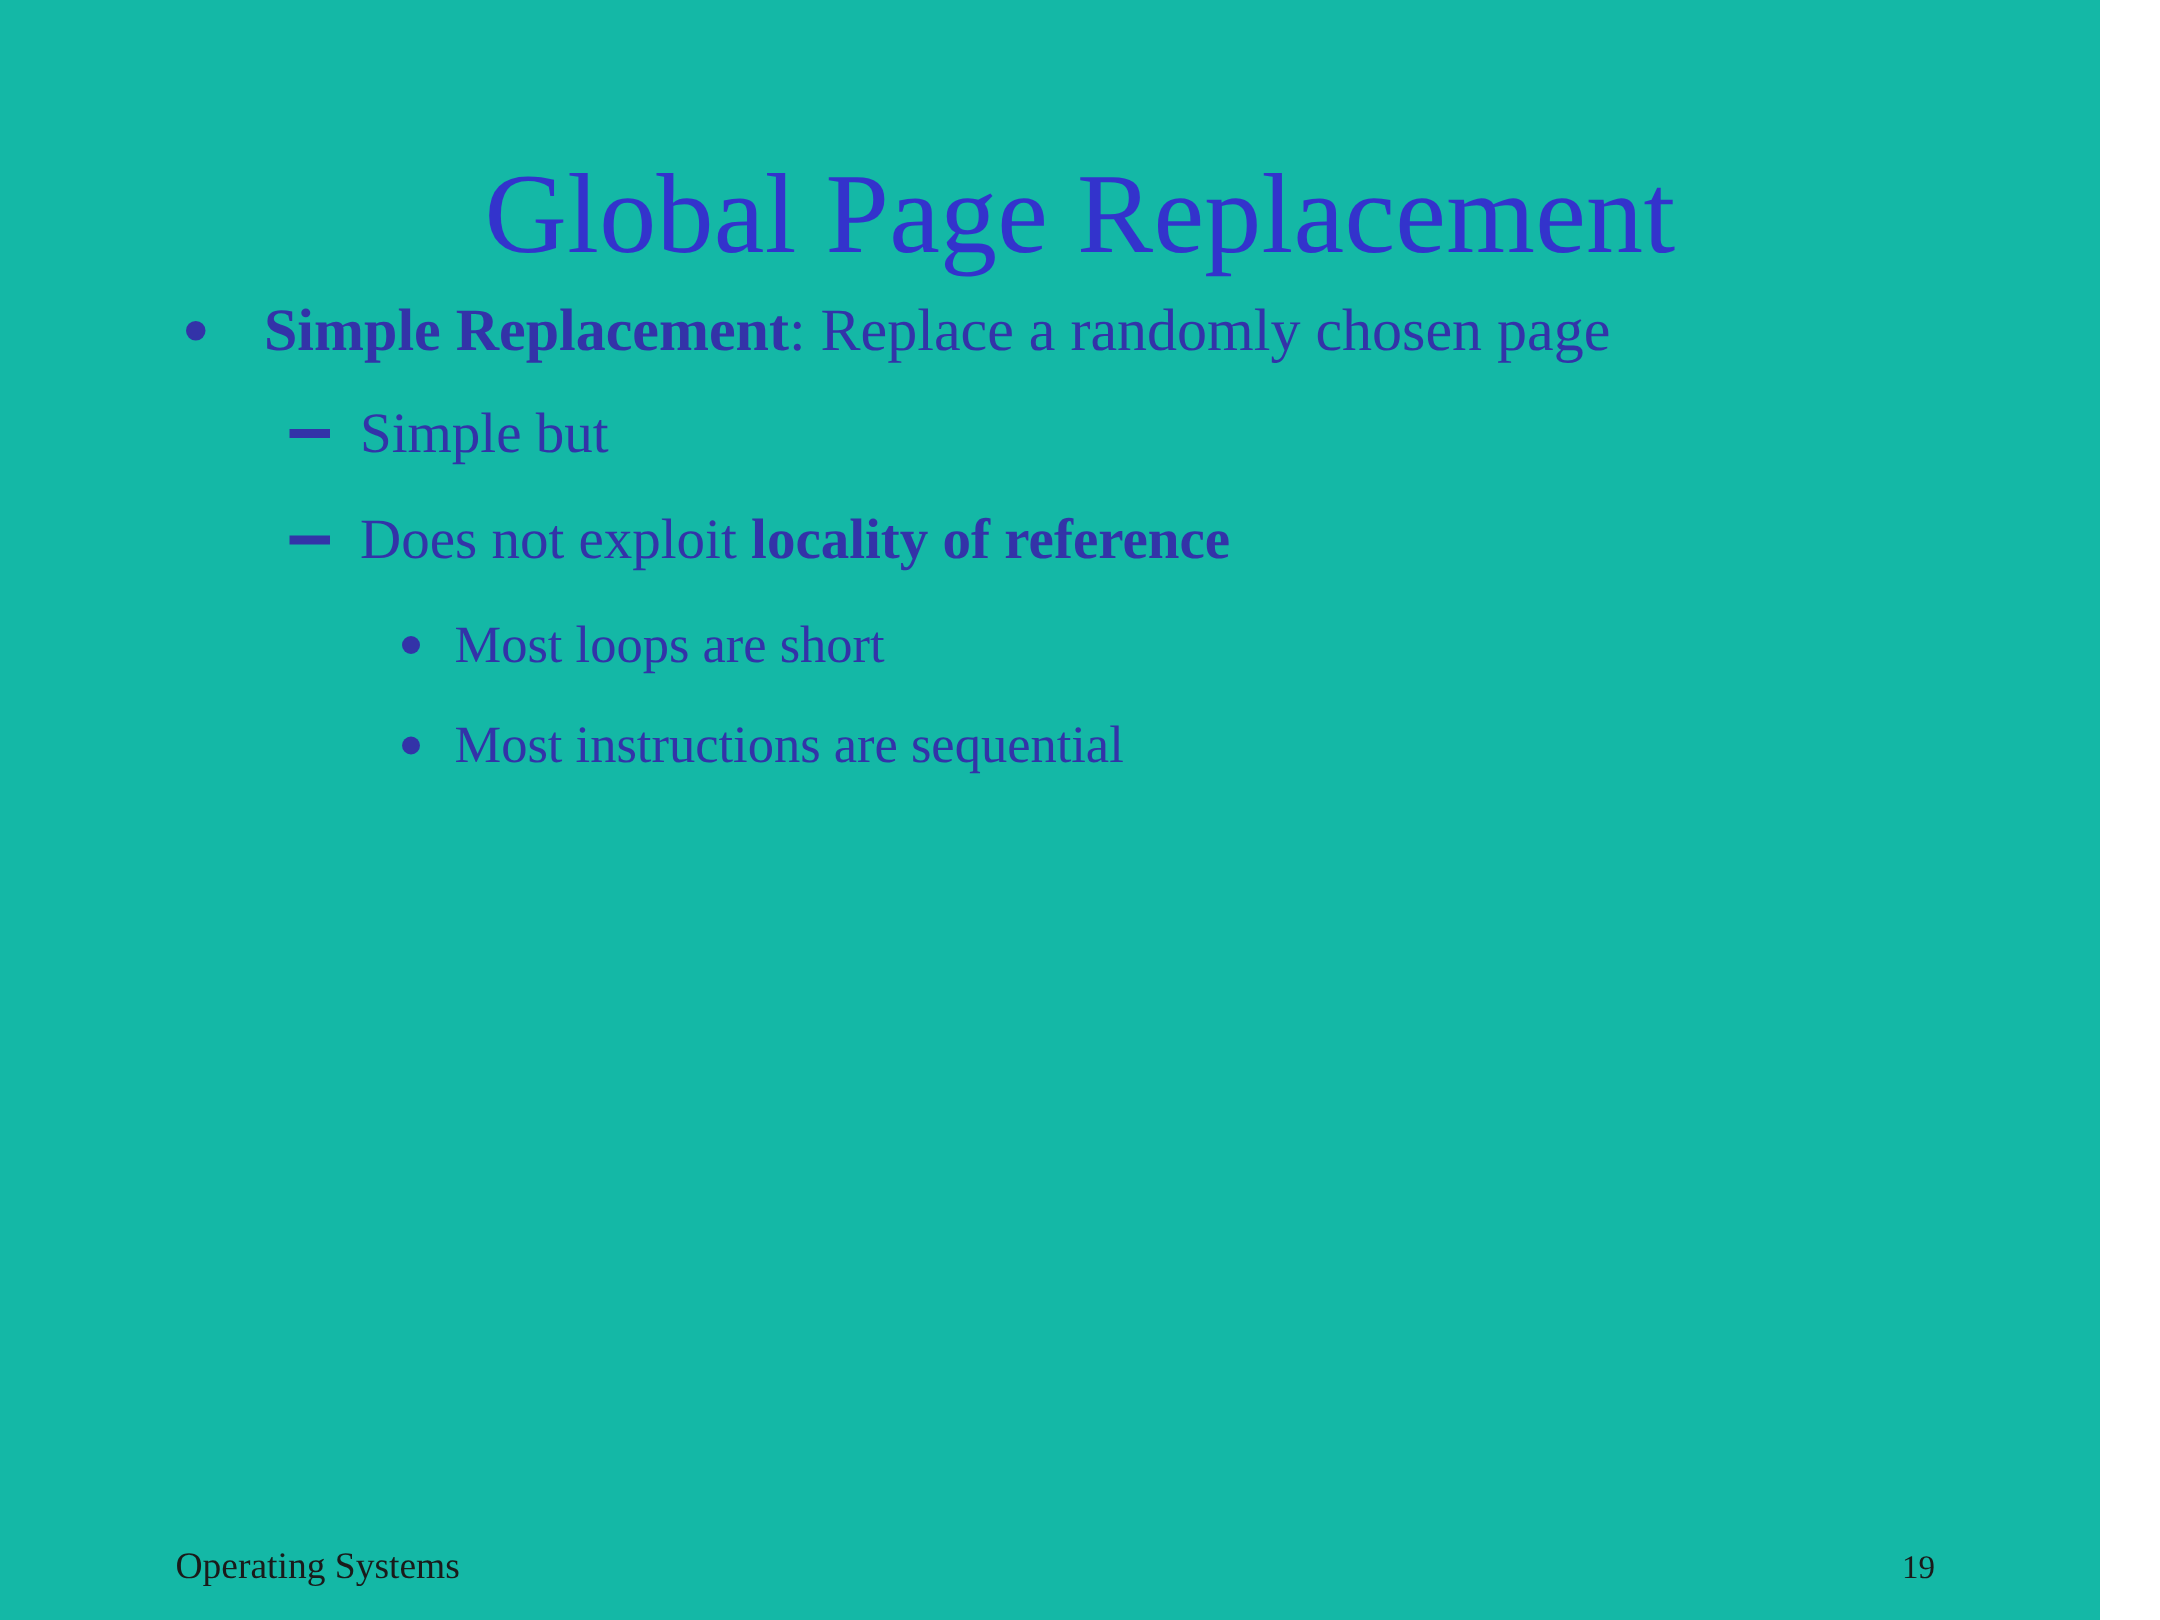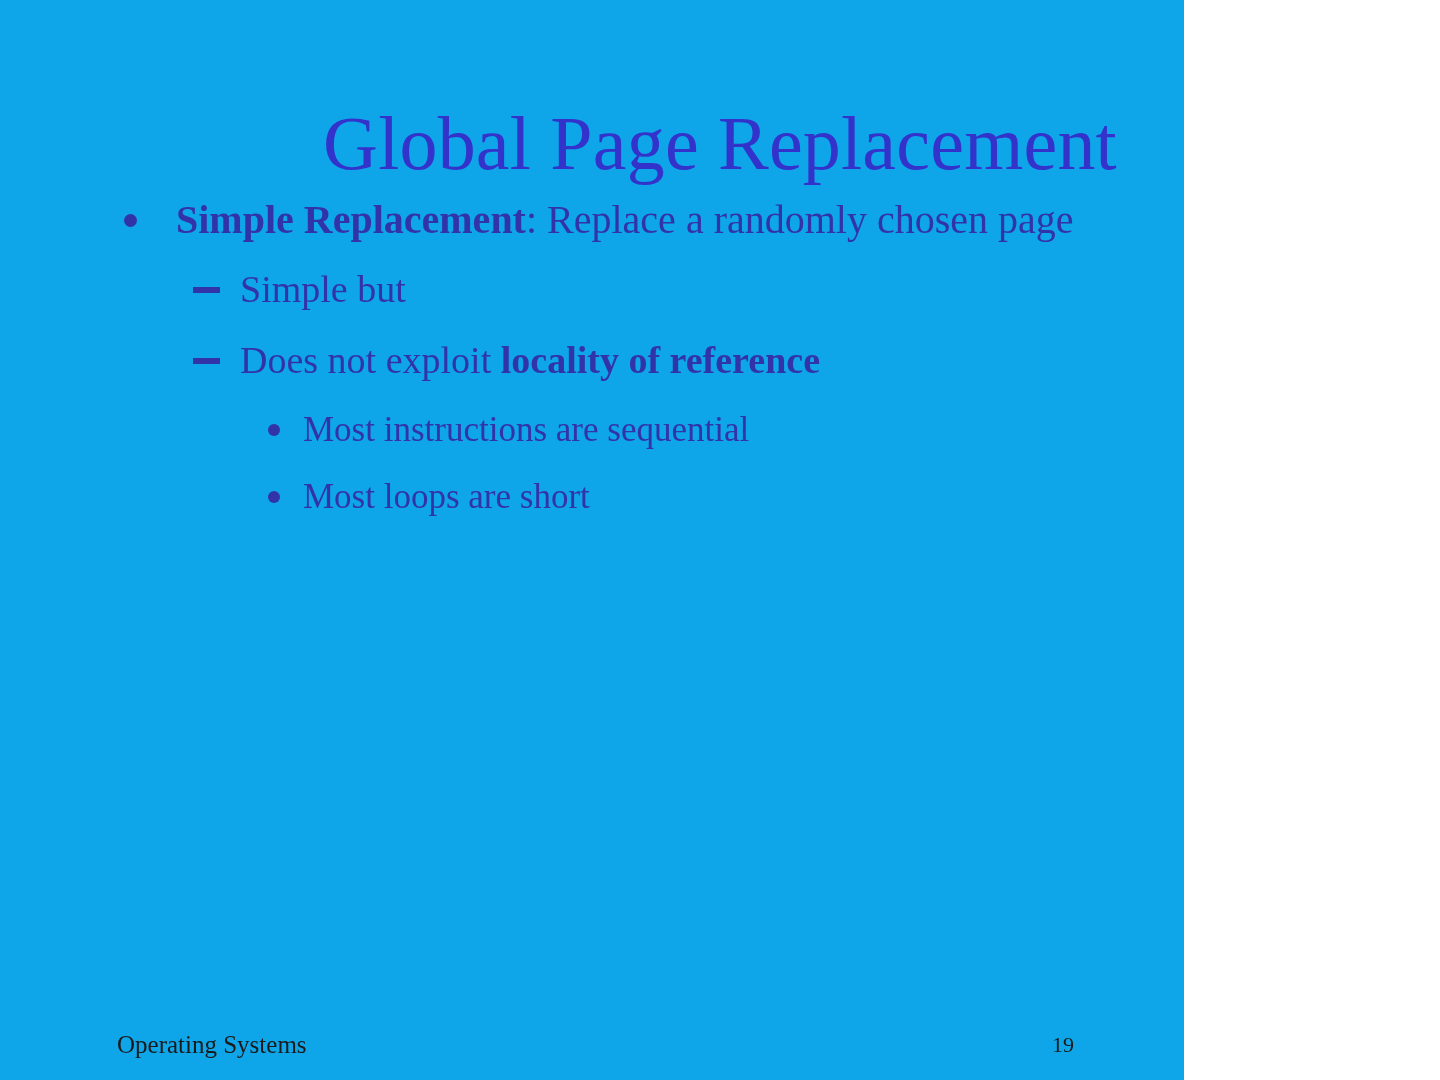--- a/index.html
+++ b/index.html
@@ -9,23 +9,23 @@
   body {
     width: 1440px;
     height: 1080px;
     background: #ffffff;
     font-family: "Liberation Serif", "DejaVu Serif", serif;
     overflow: hidden;
   }
 
   .slide {
     position: relative;
-    width: 1184px;
+    width: 1400px;
     height: 1080px;
-    background: #0ea5e9;
+    background: #14b8a6;
     text-decoration: underline;
   }
 
   
   .slide-title {
     position: absolute;
     left: 90px;
     top: 52px;
     width: 1260px;
     text-align: center;
@@ -167,26 +167,26 @@
       <span class="txt">Simple but</span>
     </div>
 
     <div class="bullet-row lvl2">
       <span class="marker"><span class="dash"></span></span>
       <span class="txt">Does not exploit </span><span class="txt b">locality of reference</span>
     </div>
 
     <div class="bullet-row lvl3">
       <span class="marker"><span class="dot"></span></span>
-      <span class="txt">Most instructions are sequential</span>
+      <span class="txt">Most loops are short</span>
     </div>
 
     <div class="bullet-row lvl3">
       <span class="marker"><span class="dot"></span></span>
-      <span class="txt">Most loops are short</span>
+      <span class="txt">Most instructions are sequential</span>
     </div>
 
 
   </div>
 
   <div class="footer-left">Operating Systems</div>
 
   <div class="footer-right">19</div>
 
 </div>

